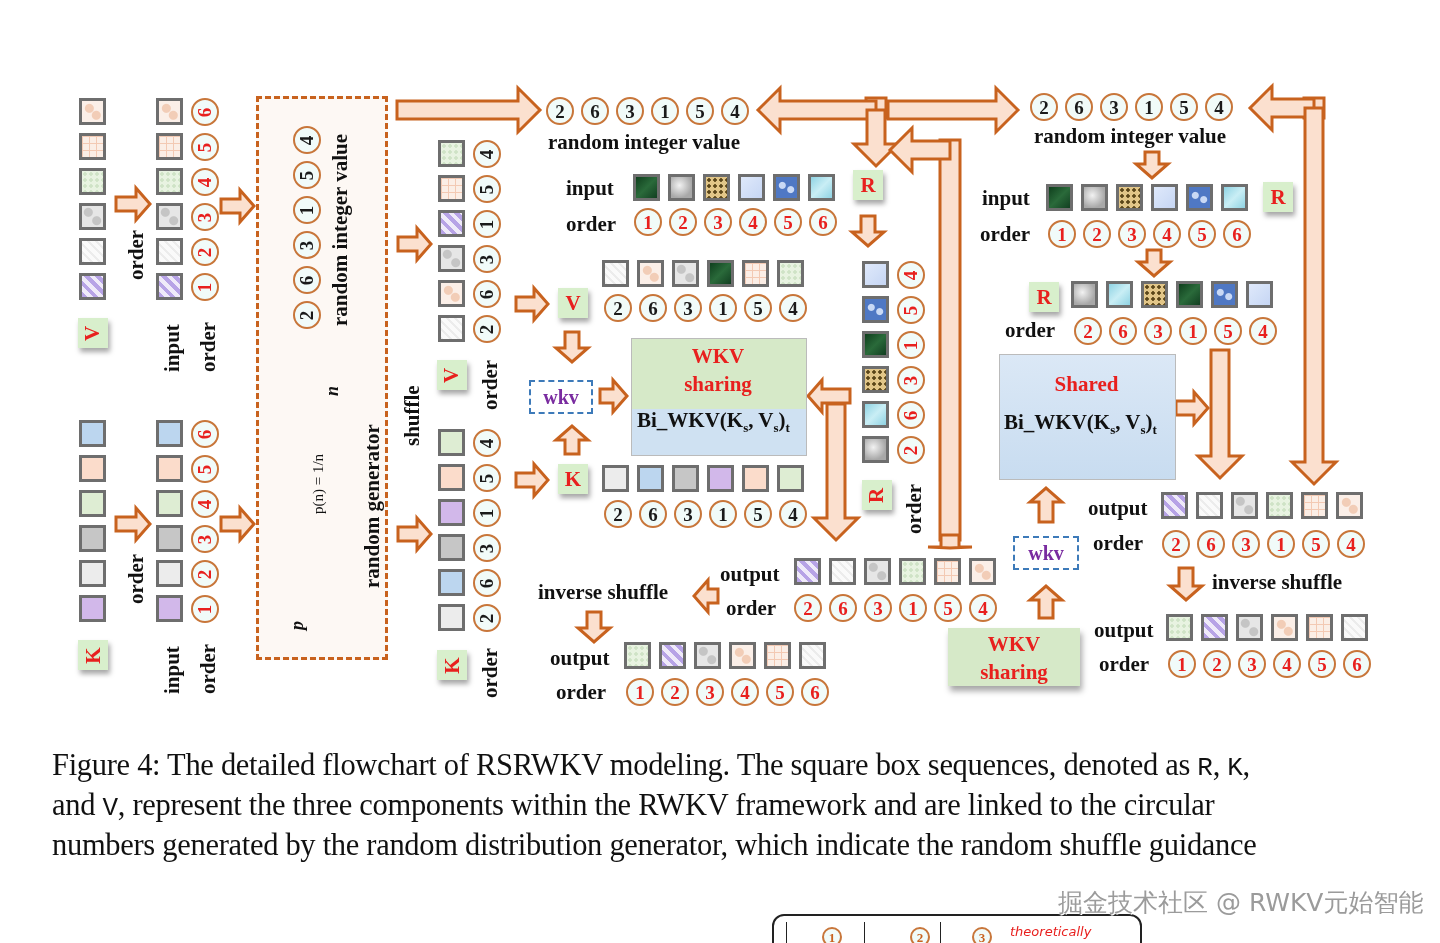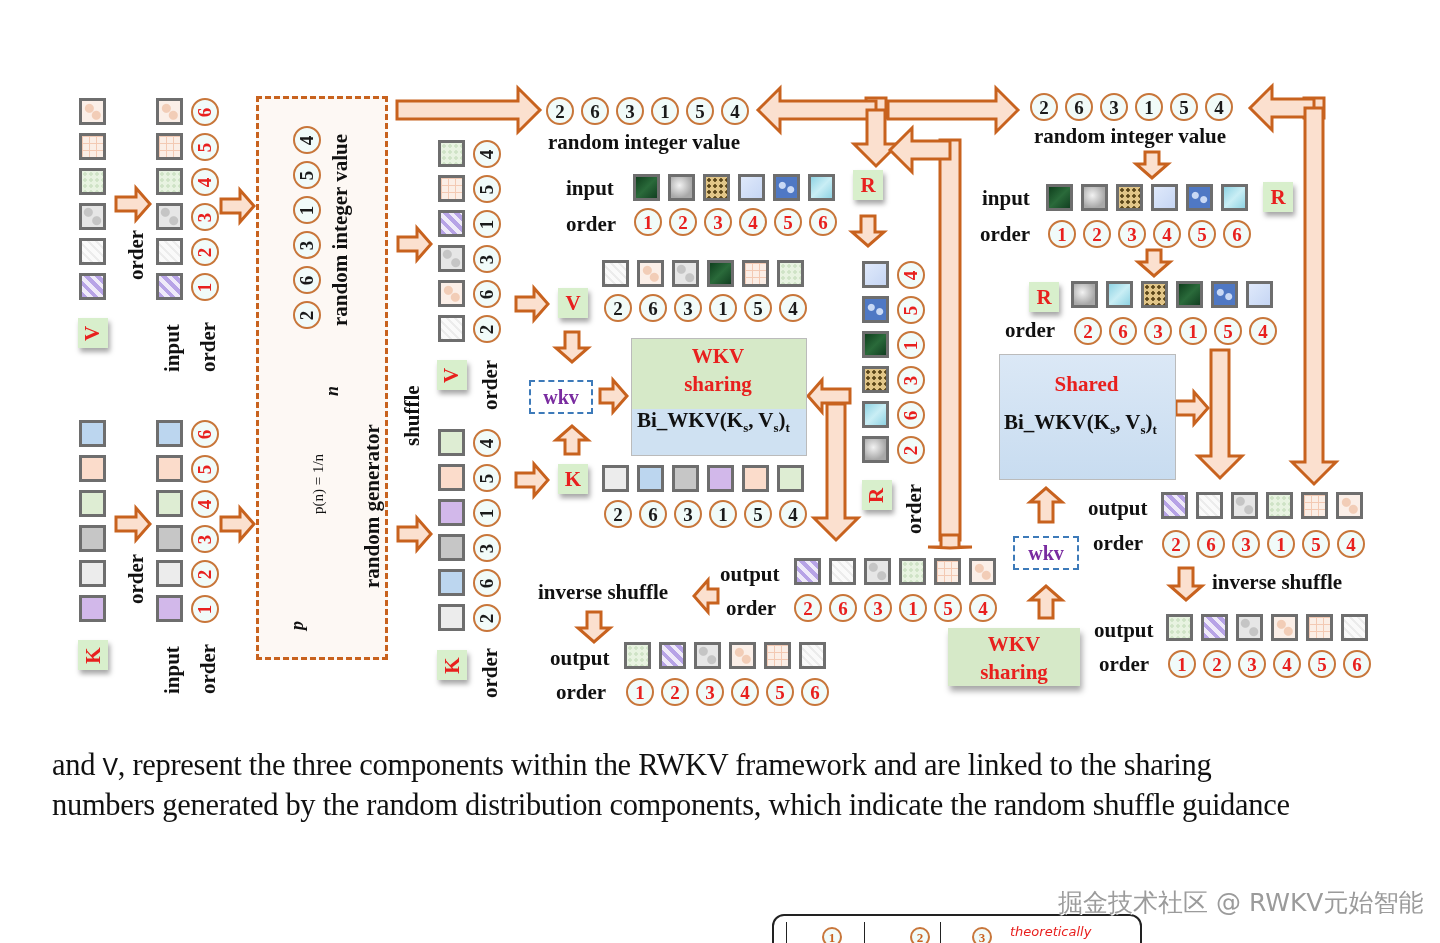--- a/index.html
+++ b/index.html
@@ -543,22 +543,23 @@
     </div>
     <div class="circ red" style="left: 1308px; top: 650px;">
       <span>5</span>
     </div>
     <div class="circ red" style="left: 1343px; top: 650px;">
       <span>6</span>
     </div>
   </div>
 
 <div class="caption">
-  <div><span>and </span><span class="mono">V</span><span>, represent the three components within the RWKV framework and are linked to the sharing</span></div>
-  <div>numbers generated by the random distribution components, which indicate the random shuffle guidance</div>
+  <div><span>Figure 4: The detailed flowchart of RSRWKV modeling. The square box sequences, denoted as </span><span class="mono">R</span><span>, </span><span class="mono">K</span><span>,</span></div>
+  <div><span>and </span><span class="mono">V</span><span>, represent the three components within the RWKV framework and are linked to the circular</span></div>
+  <div>numbers generated by the random distribution generator, which indicate the random shuffle guidance</div>
 </div>
 
 <div style="position:absolute;left:772px;top:914px;width:366px;height:40px;border:2px solid #222;border-radius:12px;background:#fff;">
   <div style="position:absolute;left:12px;top:6px;width:1px;height:30px;background:#222;"></div>
   <div class="circ red" style="left:48px;top:11px;width:20px;height:20px;font-size:13px;color:#c8621e;">1</div>
   <div style="position:absolute;left:90px;top:6px;width:1px;height:30px;background:#222;"></div>
   <div class="circ red" style="left:136px;top:11px;width:20px;height:20px;font-size:13px;color:#c8621e;">2</div>
   <div style="position:absolute;left:166px;top:6px;width:1px;height:30px;background:#222;"></div>
   <div class="circ red" style="left:198px;top:11px;width:20px;height:20px;font-size:13px;color:#c8621e;">3</div>
   <div style="position:absolute;left:236px;top:8px;color:#e8201e;font-style:italic;font-size:13px;font-family:'DejaVu Sans',sans-serif;">theoretically</div>

